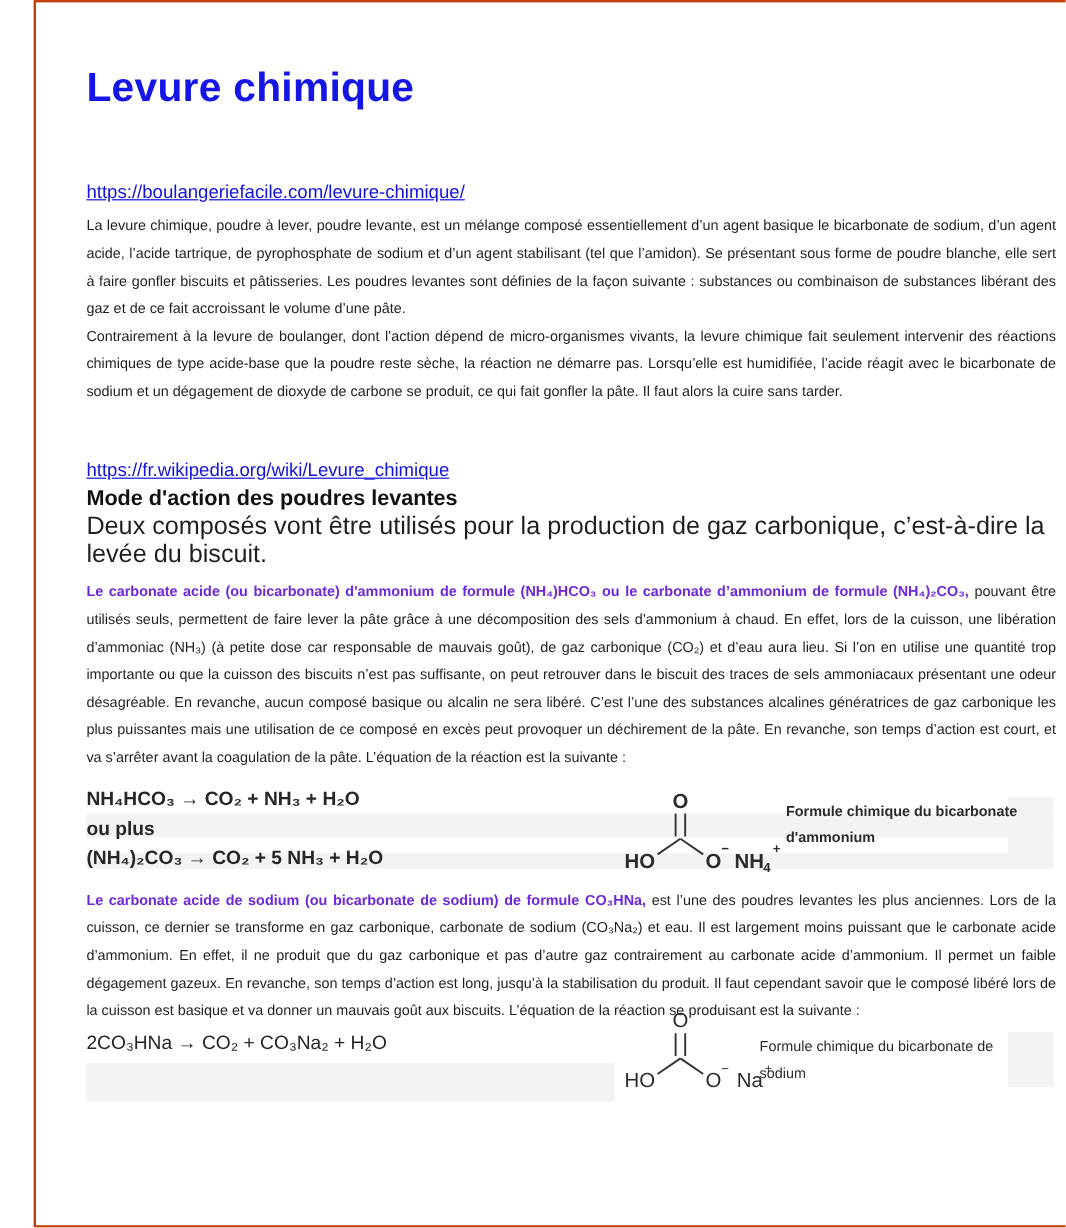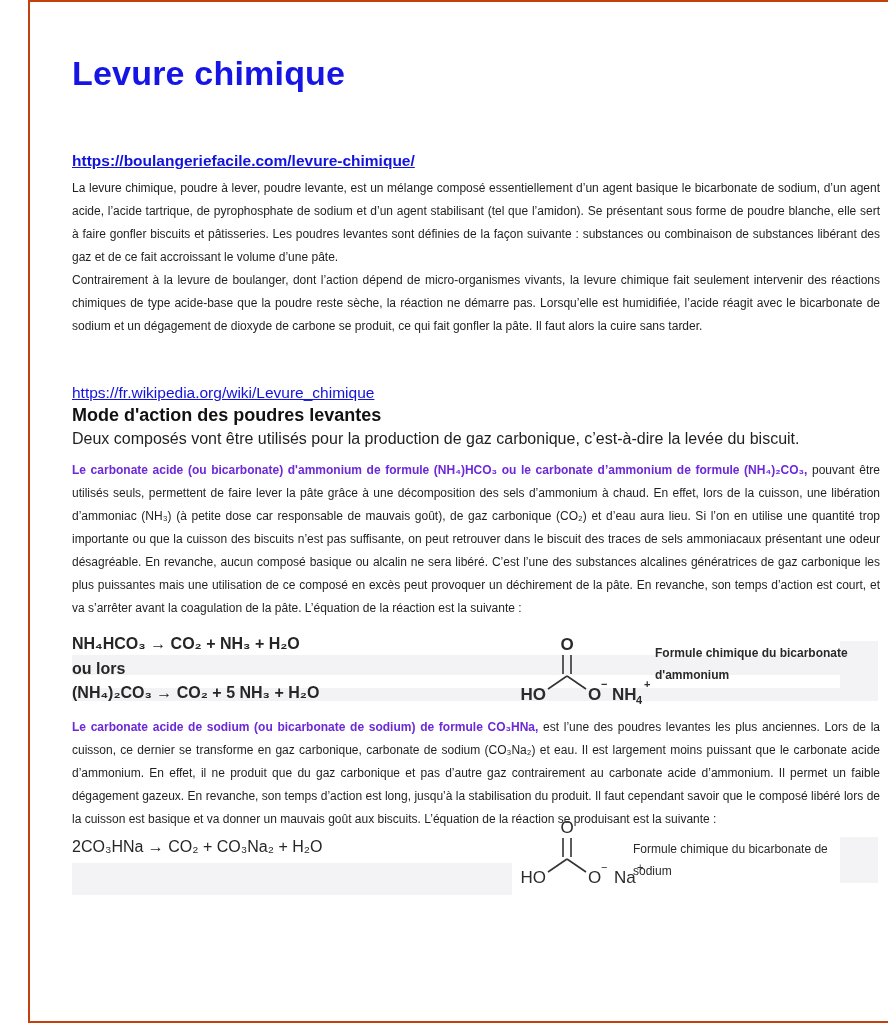--- a/index.html
+++ b/index.html
@@ -24,39 +24,39 @@
     letter-spacing:0.2px;
   }
   .doclink{
     display:inline-block;
     font-size:15.5px;
     line-height:22px;
     color:#1212dd;
     text-decoration:underline;
     word-break:break-all;
   }
-  .link1-row{margin-top:56px;font-weight:bold;}
+  .link1-row{margin-top:56px;}
   .link2-row{margin-top:44px;}
   .bodytext{
     font-size:12px;
     line-height:23px;
     text-align:justify;
   }
   .paras{margin-top:5px;}
   .paras p{margin:0;}
   .subhead{
     margin:0;
     font-size:18px;
     line-height:23px;
     font-weight:700;
     color:#111;
   }
   .intro{
     margin:0;
-    font-size:16px;
+    font-size:21px;
     line-height:23px;
   }
   .mixedpara{margin:9px 0 0 0;}
   .mixedpara.second{margin-top:14px;}
   .boldlead{font-weight:700;color:#6d28d9;}
   .eqblock{
     position:relative;
     height:70px;
     margin-top:12px;
     font-size:16px;
@@ -117,21 +117,21 @@
 
   <p class="intro">Deux composés vont être utilisés pour la production de gaz carbonique, c’est-à-dire la levée du biscuit.</p>
 
   <p class="bodytext mixedpara"><span class="boldlead">Le carbonate acide (ou bicarbonate) d'ammonium de formule (NH₄)HCO₃ ou le carbonate d’ammonium de formule (NH₄)₂CO₃,</span><span> pouvant être utilisés seuls, permettent de faire lever la pâte grâce à une décomposition des sels d’ammonium à chaud. En effet, lors de la cuisson, une libération d’ammoniac (NH₃) (à petite dose car responsable de mauvais goût), de gaz carbonique (CO₂) et d’eau aura lieu. Si l’on en utilise une quantité trop importante ou que la cuisson des biscuits n’est pas suffisante, on peut retrouver dans le biscuit des traces de sels ammoniacaux présentant une odeur désagréable. En revanche, aucun composé basique ou alcalin ne sera libéré. C’est l’une des substances alcalines génératrices de gaz carbonique les plus puissantes mais une utilisation de ce composé en excès peut provoquer un déchirement de la pâte. En revanche, son temps d’action est court, et va s’arrêter avant la coagulation de la pâte. L’équation de la réaction est la suivante :</span></p>
 
   <div class="eqblock">
     <div class="band" style="left:0;top:23px;width:806px;height:20px;"></div>
     <div class="band" style="left:0;top:56px;width:806px;height:13px;"></div>
     <div class="eqlines">
       <div>NH₄HCO₃  → CO₂ + NH₃ + H₂O</div>
-      <div>ou lors</div>
+      <div>ou plus</div>
       <div>(NH₄)₂CO₃  → CO₂ + 5 NH₃ + H₂O</div>
     </div>
 
     <svg class="structure struct1" width="140" height="72" viewBox="0 0 140 72">
       <line x1="47" y1="23" x2="47" y2="42"></line>
       <line x1="55" y1="23" x2="55" y2="42"></line>
       <line x1="51" y1="44" x2="32" y2="57"></line>
       <line x1="51" y1="44" x2="70" y2="57"></line>
       <text class="atom" x="51" y="18" text-anchor="middle">O</text>
       <text class="atom" x="30" y="68" text-anchor="end">HO</text>

